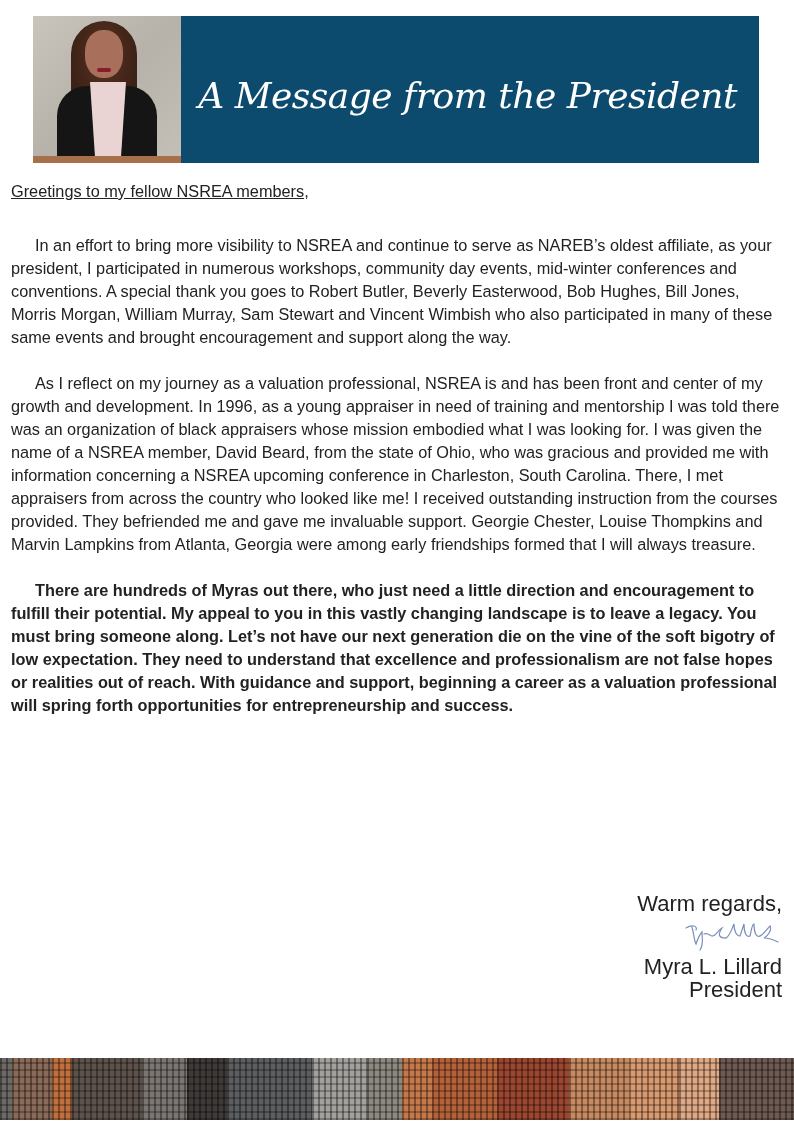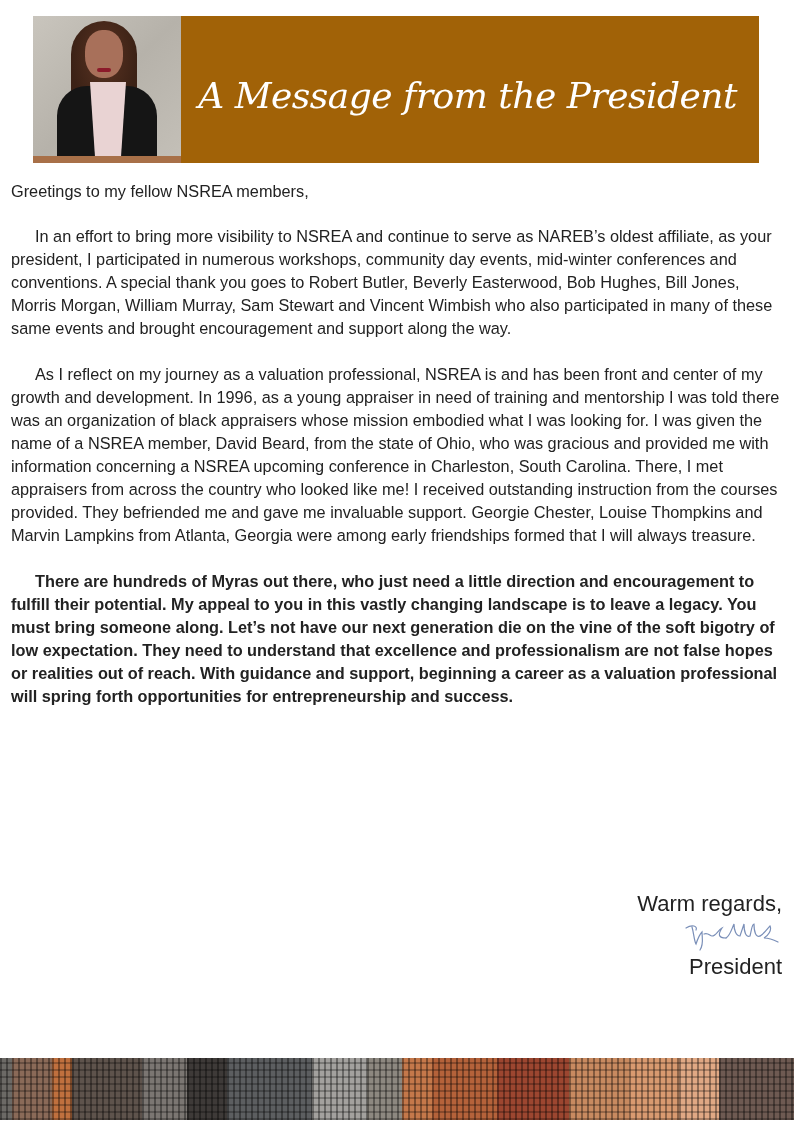--- a/index.html
+++ b/index.html
@@ -16,31 +16,31 @@
   .photo .face { position: absolute; left: 52px; top: 14px; width: 38px; height: 48px;
                  border-radius: 45%; background: #a8705a; }
   .photo .lips { position: absolute; left: 64px; top: 52px; width: 14px; height: 4px;
                  border-radius: 3px; background: #8c1a2a; }
   .photo .jacket { position: absolute; left: 24px; top: 70px; width: 100px; height: 80px;
                    border-radius: 30px 30px 0 0; background: #151515; }
   .photo .shirt { position: absolute; left: 57px; top: 66px; width: 36px; height: 81px;
                   background: #e9d3d3; clip-path: polygon(0 0, 100% 0, 85% 100%, 15% 100%); }
   .photo .bench { position: absolute; left: 0; bottom: 0; width: 148px; height: 7px; background: #a87048; }
 
-  .banner { flex: 1; background: #a16207; display: flex; align-items: center;
+  .banner { flex: 1; background: #0c4a6e; display: flex; align-items: center;
             justify-content: flex-end; padding-right: 22px; }
   .banner h1 { margin: 0; font-family: "DejaVu Serif", serif; font-style: italic;
                font-weight: normal; color: #ffffff; font-size: 36px; letter-spacing: -0.5px;
                position: relative; top: 6px; }
 
   .body { position: absolute; left: 11px; top: 180px; width: 775px;
           font-size: 16.3px; line-height: 23px; color: #222222; }
   .body p { margin: 0 0 23px 0; }
   .body p.indent { text-indent: 24px; }
-  .body p.greeting { margin-bottom: 22px; }
+  .body p.greeting { margin-bottom: 31px; text-decoration: underline; }
   .body p.last { margin-bottom: 0; font-weight: bold; }
 
   .closing { position: absolute; right: 12px; top: 892px; text-align: right;
              font-size: 22px; line-height: 23px; color: #222222; }
   .signature { height: 40px; display: flex; justify-content: flex-end; align-items: center; }
   .signature svg { width: 100px; height: 34px; }
 
   .cityscape { position: absolute; left: 0; top: 1058px; width: 794px; height: 62px;
                overflow: hidden; display: flex; }
   .cityscape .bld { height: 100%; position: relative; }
@@ -75,20 +75,21 @@
 
 <div class="closing">
   <div>Warm regards,</div>
   <div class="signature">
     <svg viewBox="0 0 100 34" fill="none" stroke="#7a8fb8" stroke-width="1.2" stroke-linecap="round">
       <path d="M4 10 C10 6, 16 8, 14 12 M10 9 C12 16, 12 22, 14 26 C16 20, 18 16, 20 14 C20 20, 22 26, 18 32 M22 16 C26 14, 28 18, 30 18 C34 18, 36 12, 40 10 C36 16, 36 20, 44 20"></path>
       <path d="M44 20 C48 18, 50 10, 52 6 C52 12, 54 18, 58 18 C60 12, 62 6, 62 6 C62 14, 64 20, 68 18 C70 10, 70 6, 72 6 C72 14, 74 20, 78 18"></path>
       <path d="M78 18 C82 16, 86 10, 88 8 C90 12, 86 18, 82 20 C88 20, 92 22, 96 24"></path>
     </svg>
   </div>
+  <div>Myra L. Lillard</div>
   <div>President</div>
 </div>
 
 <div class="cityscape">
   <div class="bld" style="width:12px;background:#6c6a66">
       <div class="win"></div>
     </div>
   <div class="bld" style="width:40px;background:#8a6a58">
       <div class="win"></div>
     </div>

